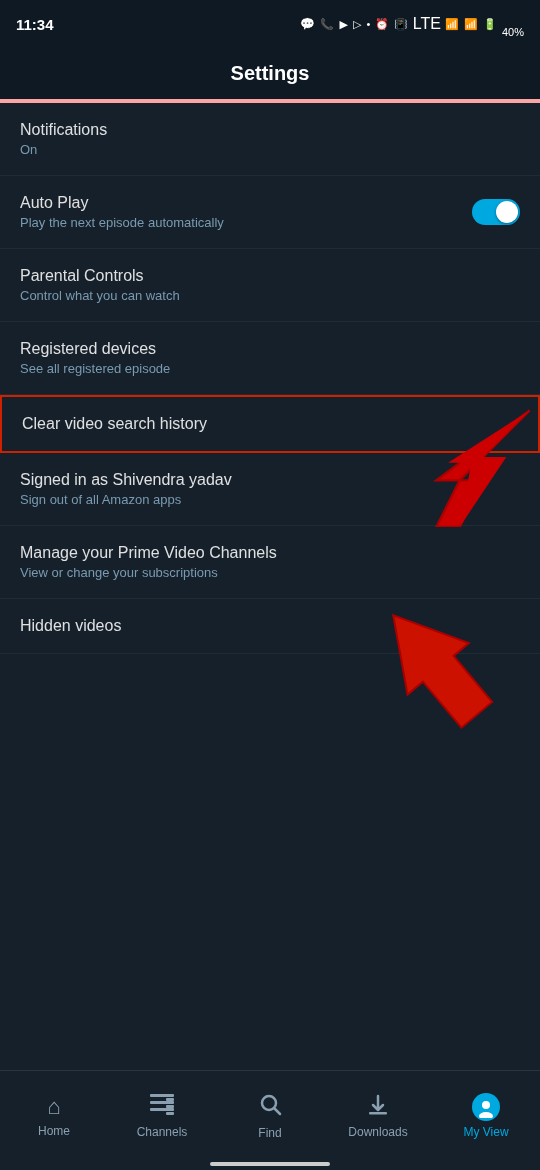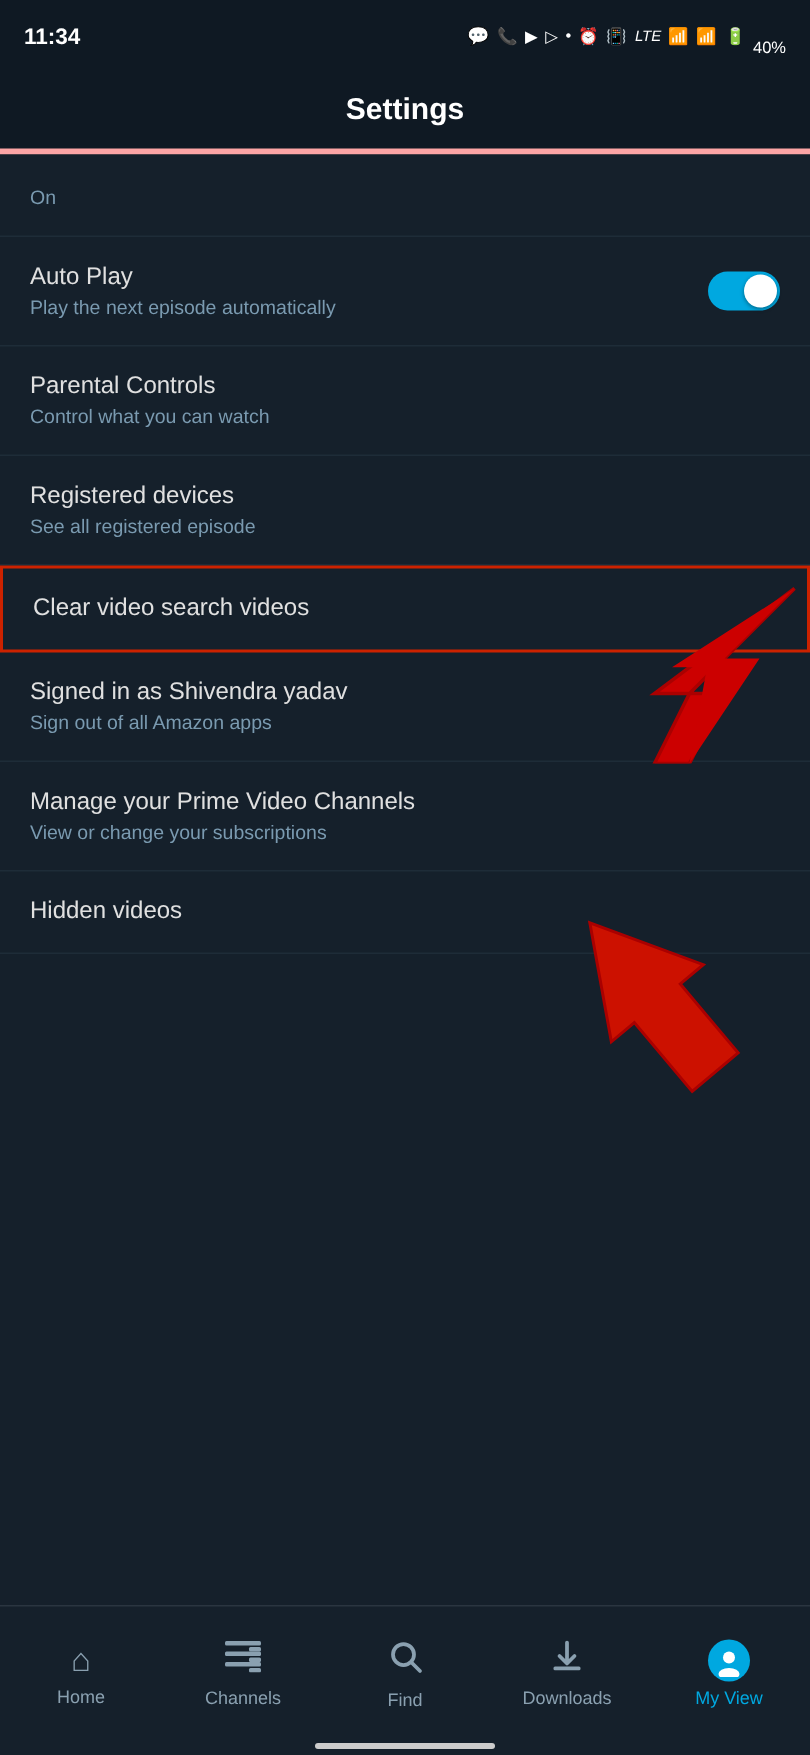--- a/index.html
+++ b/index.html
@@ -190,35 +190,36 @@
 <div class="status-bar">
   <span class="status-time">11:34</span>
   <div class="status-icons">
     <span>💬</span>
     <span style="font-size:11px;">📞</span>
     <span style="font-size:11px;">▶</span>
     <span style="font-size:11px;">▷</span>
     <span style="font-size:11px;">•</span>
     <span style="font-size:11px;">⏰</span>
     <span style="font-size:11px;">📳</span>
-    <span style="font-size:10px;font-style:italic;">LTE</span>
+    <span style="font-size:16px;">LTE</span>
     <span style="font-size:11px;">📶</span>
     <span style="font-size:11px;">📶</span>
     <span style="font-size:11px;">🔋</span>
     <span style="font-size:11px;margin-top:16px;">40%</span>
   </div>
 </div>
 
 <div class="header">
   <span class="header-title">Settings</span>
 </div>
 
 <div class="content-area">
 
   <div class="settings-item">
+    <div class="settings-item-title">Notifications</div>
     <div class="settings-item-on">On</div>
   </div>
 
   <div class="settings-item">
     <div class="toggle-row">
       <div>
         <div class="settings-item-title">Auto Play</div>
         <div class="settings-item-sub">Play the next episode automatically</div>
       </div>
       <div class="toggle-switch"></div>
@@ -229,21 +230,21 @@
     <div class="settings-item-title">Parental Controls</div>
     <div class="settings-item-sub">Control what you can watch</div>
   </div>
 
   <div class="settings-item">
     <div class="settings-item-title">Registered devices</div>
     <div class="settings-item-sub">See all registered episode</div>
   </div>
 
   <div class="settings-item settings-item-highlight" style="position:relative;">
-    <div class="settings-item-title">Clear video search videos</div>
+    <div class="settings-item-title">Clear video search history</div>
 
     <svg class="arrow-annotation" viewBox="0 0 160 120" xmlns="http://www.w3.org/2000/svg" style="position:absolute; right:-10px; top:-10px; width:200px; height:140px; pointer-events:none; z-index:10;">
 
       <g transform="translate(10,10)">
         <polygon points="140,10 80,70 100,70 80,110 60,110 80,70 60,70" fill="#cc0000" stroke="#aa0000" stroke-width="2"></polygon>
         <polygon points="140,10 100,50 120,50 80,110 80,110 90,55 70,55" fill="#cc0000"></polygon>
       </g>
     </svg>
   </div>
 

